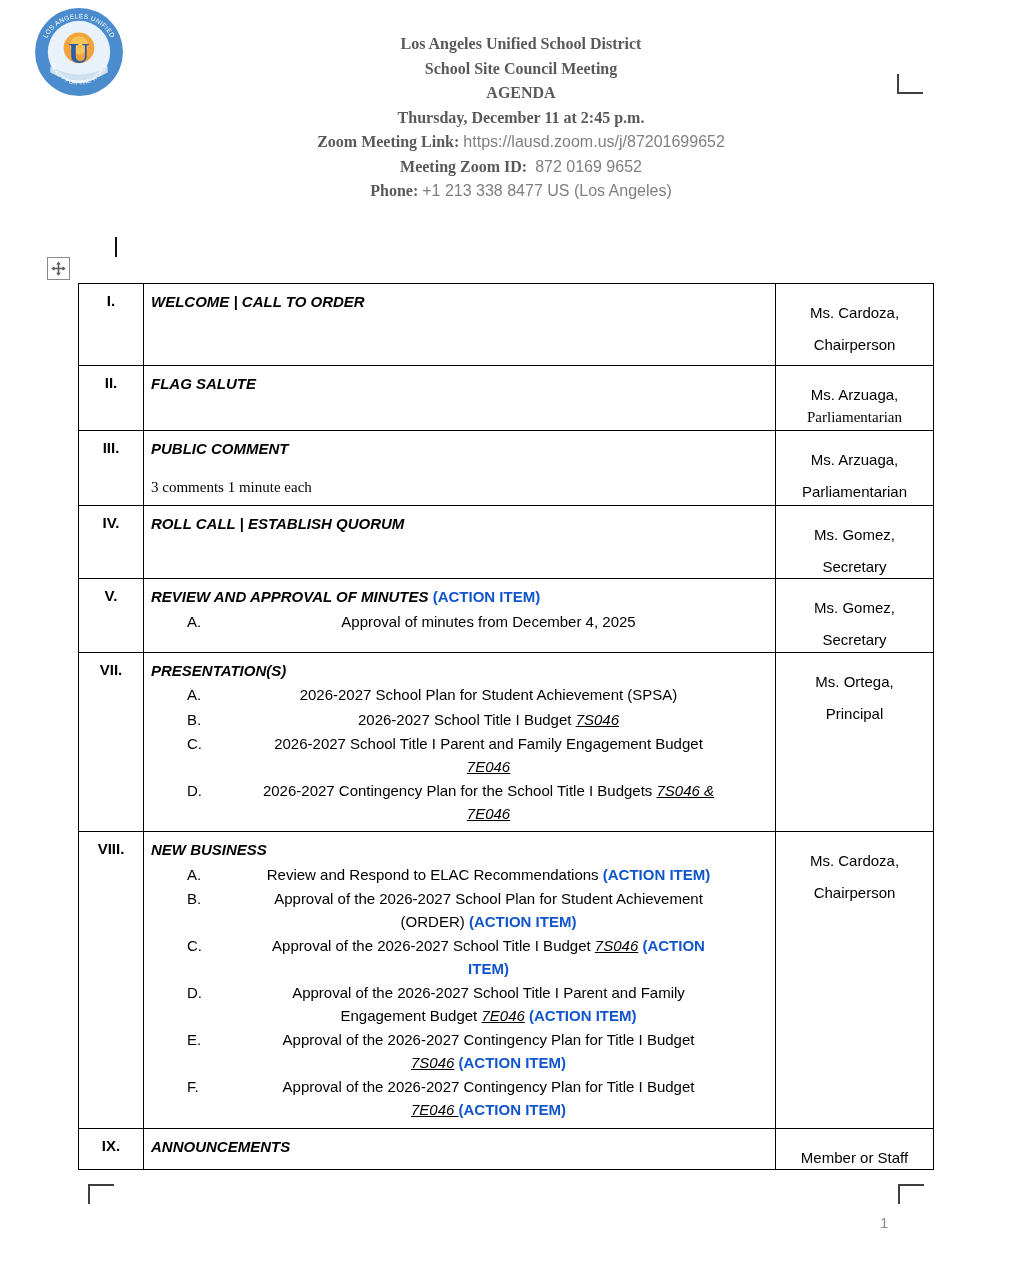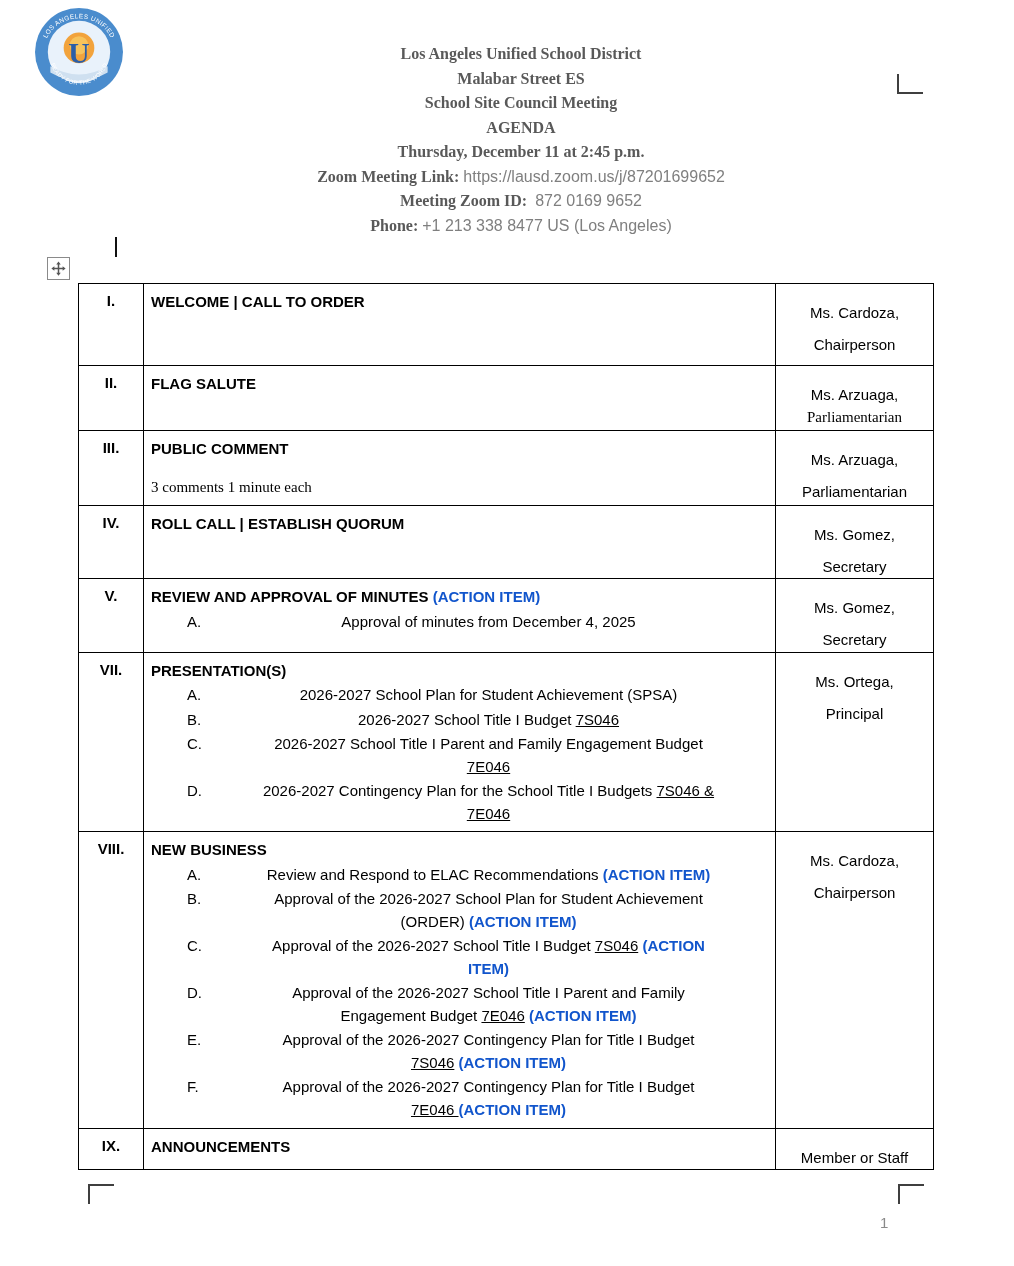--- a/index.html
+++ b/index.html
@@ -6,21 +6,21 @@
     --action:#1155CC;
     --hdr:#595959;
     --muted:#7F7F7F;
   }
   *{box-sizing:border-box;}
   body{margin:0;background:#ffffff;}
   .page{position:relative;width:1014px;height:1266px;background:#fff;overflow:hidden;
         font-family:"Liberation Sans",sans-serif;color:#000;}
 
   
-  .header{position:absolute;top:42px;left:0;width:100%;text-align:center;
+  .header{position:absolute;top:32px;left:0;width:100%;text-align:center;
           font-family:"Liberation Serif",serif;font-weight:700;color:var(--hdr);font-size:16px;padding-left:28px;}
   .hline{line-height:24.5px;}
   .val{font-family:"Liberation Sans",sans-serif;font-weight:400;color:var(--muted);}
 
   
   .logo{position:absolute;left:34px;top:7px;width:90px;height:90px;}
 
   
   .mark{position:absolute;width:26px;height:20px;border-color:#3f3f3f;}
   .mark-tr{left:897px;top:74px;border-left:2px solid #3f3f3f;border-bottom:2px solid #3f3f3f;}
@@ -39,23 +39,23 @@
   td.num.vmid{vertical-align:middle;padding-top:0;}
   td.topic{padding:7px 10px 6px 7px;line-height:1.5;}
   td.who{text-align:center;padding:8px 4px 0;line-height:1.55;}
   .title{line-height:1.5;}
   .item{display:flex;margin-top:2px;line-height:1.5;padding-left:36px;}
   .ilabel{flex:0 0 27px;}
   .itext{flex:1;padding-right:2px;text-align:center;}
 
   
   .seg-p{}
-  .seg-b{font-weight:700;}
+  .seg-b{font-weight:700;font-style:italic;}
   .seg-a{font-weight:700;color:var(--action);}
-  .seg-u{text-decoration:underline;}
+  .seg-u{text-decoration:underline;font-style:italic;}
   .seg-ln{display:block;margin-top:9px;}
   .seg-lnserif{display:block;font-family:"Liberation Serif",serif;}
   .seg-subserif{display:block;font-family:"Liberation Serif",serif;font-weight:400;margin-top:16px;}
 </style>
 </head>
 <body>
 
 <div class="page">
 
   <svg class="logo" viewBox="0 0 88 88">
@@ -70,21 +70,20 @@
     <text font-size="6.3" fill="#ffffff" letter-spacing="0.4" font-family="Liberation Sans, sans-serif">
       <textPath href="#arcTop" startOffset="50%" text-anchor="middle">LOS ANGELES UNIFIED</textPath>
     </text>
     <text font-size="5.6" fill="#ffffff" letter-spacing="0.3" font-family="Liberation Sans, sans-serif">
       <textPath href="#arcBot" startOffset="50%" text-anchor="middle">READY FOR THE WORLD</textPath>
     </text>
   </svg>
 
   <div class="header">
     <div class="hline">Los Angeles Unified School District</div>
-    <div class="hline">Malabar Street ES</div>
     <div class="hline">School Site Council Meeting</div>
     <div class="hline">AGENDA</div>
     <div class="hline">Thursday, December 11 at 2:45 p.m.</div>
     <div class="hline">
       <span>Zoom Meeting Link:</span>
       <span class="val">https://lausd.zoom.us/j/87201699652</span>
     </div>
     <div class="hline">
       <span>Meeting Zoom ID:</span>&nbsp;
       <span class="val">872 0169 9652</span>

